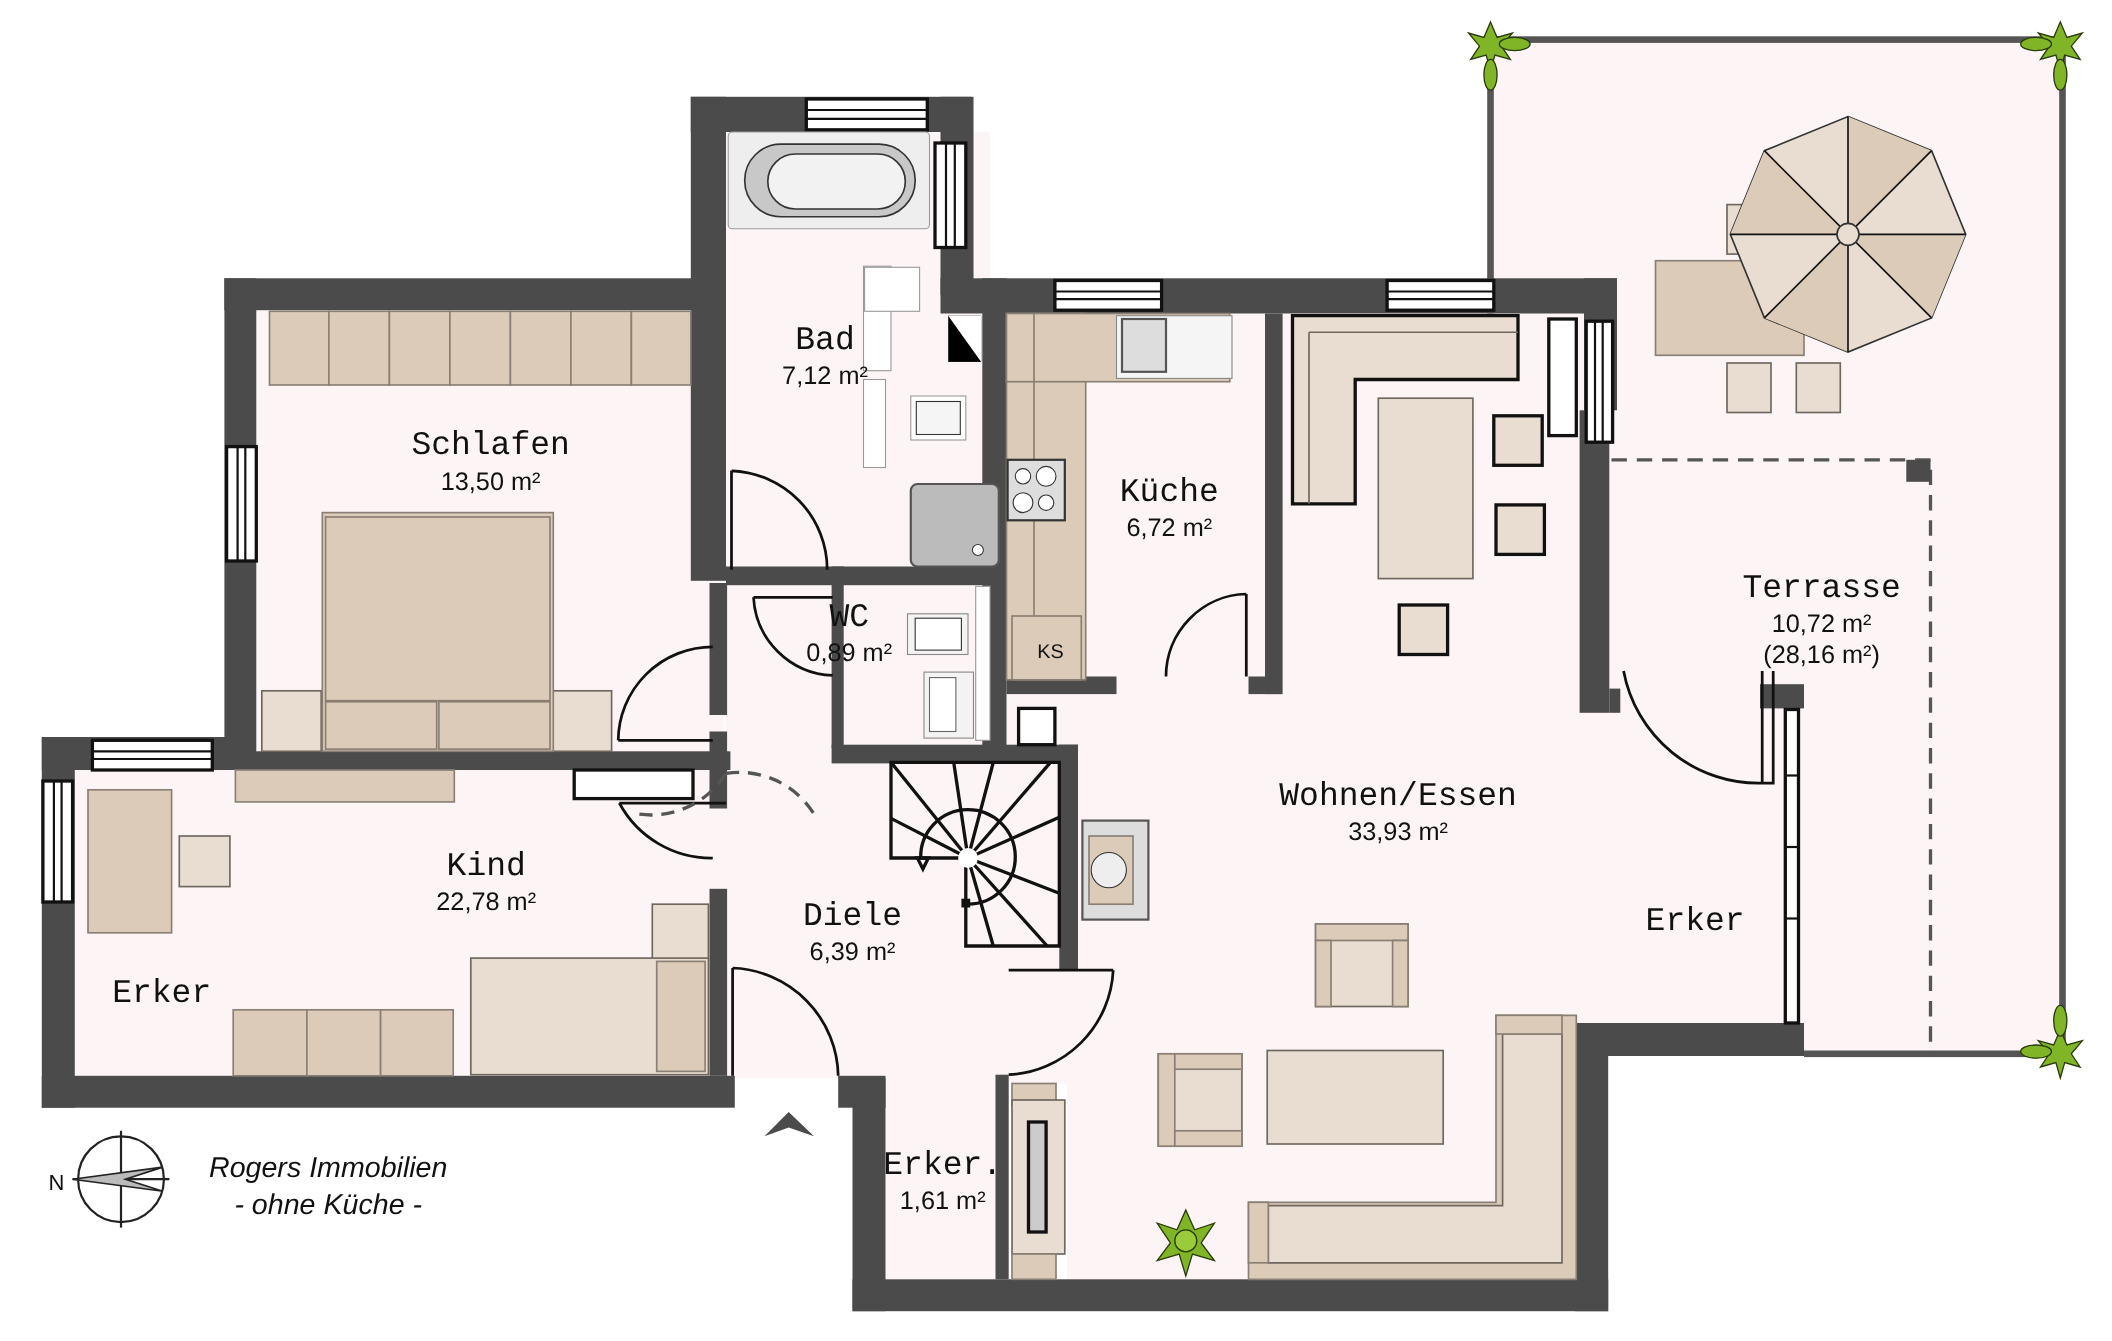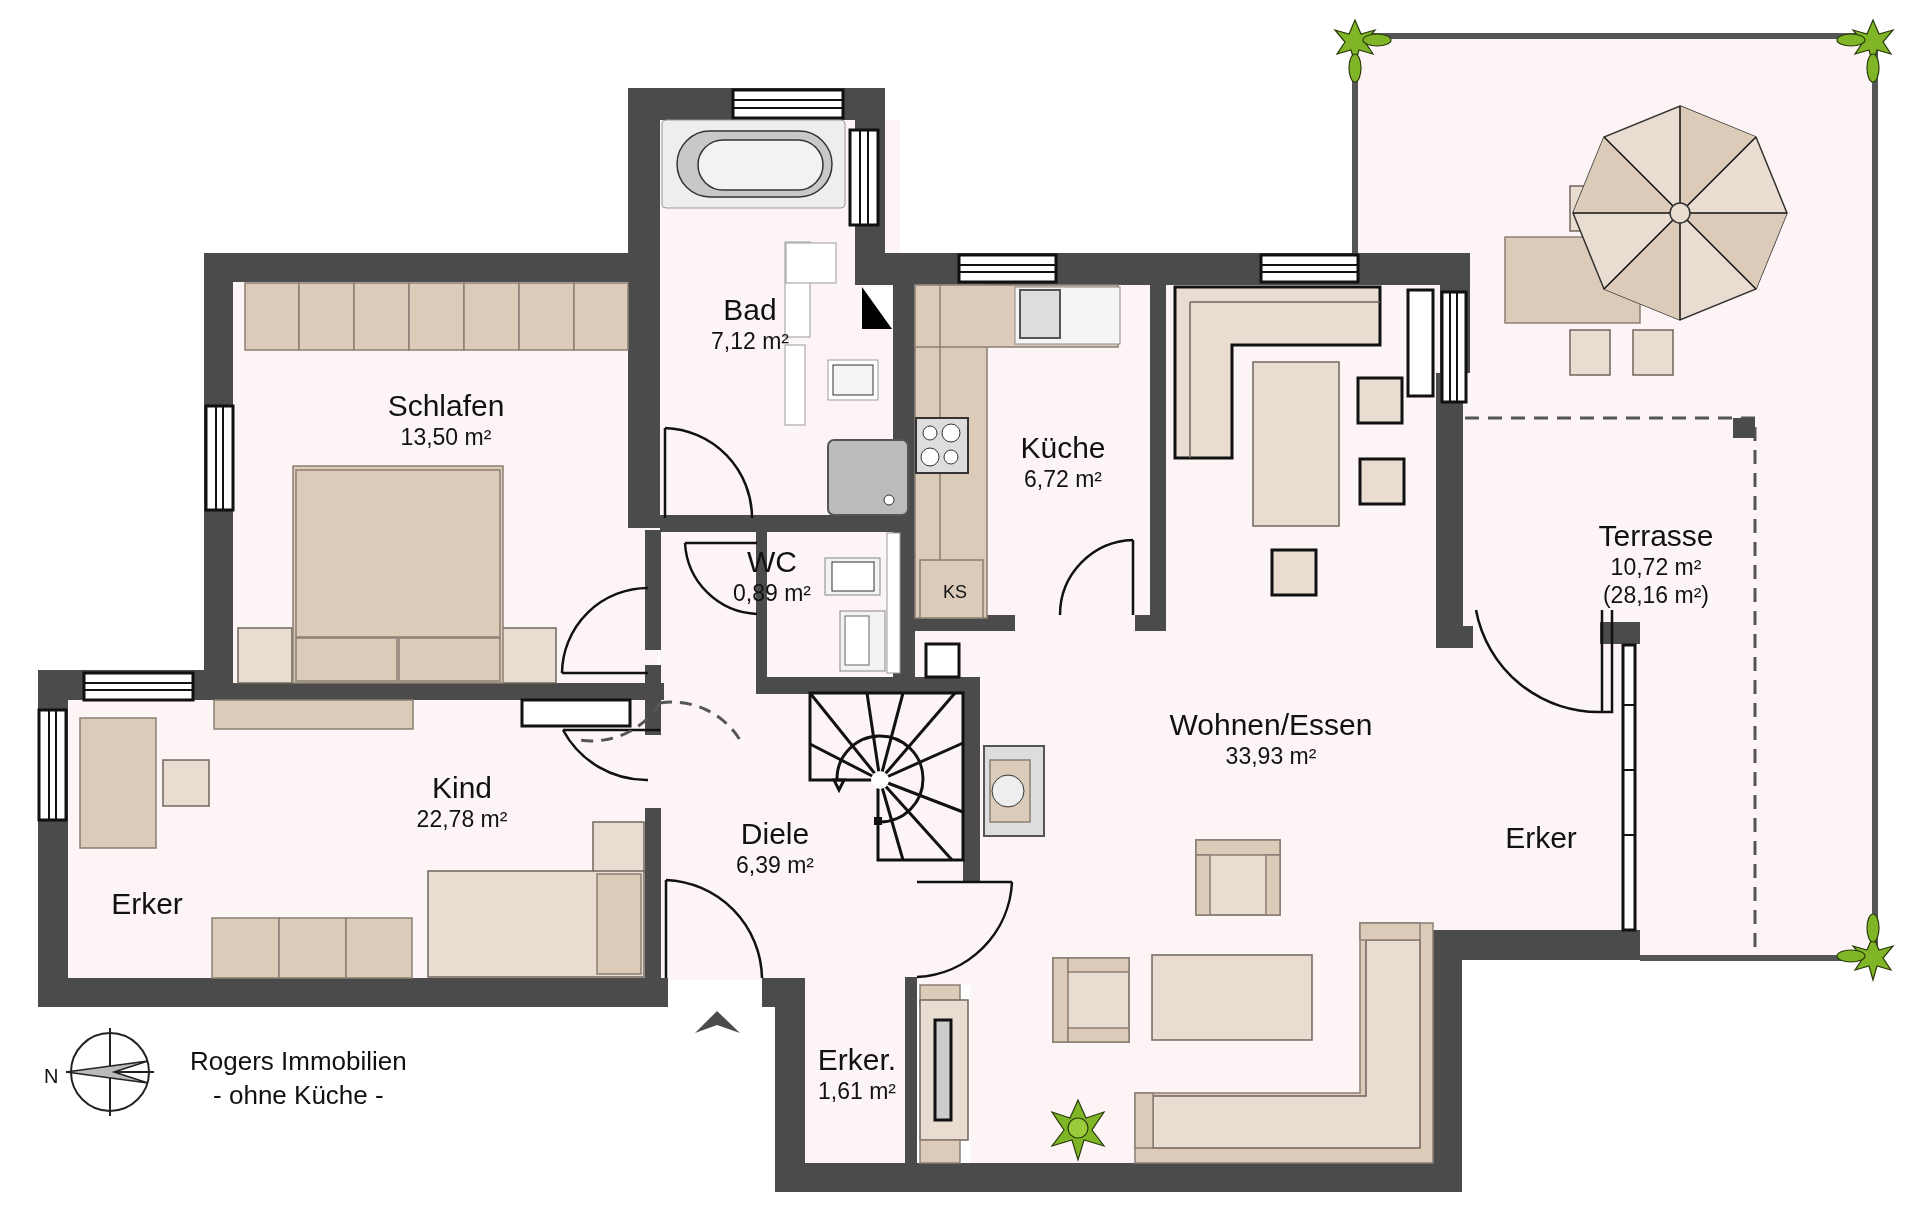--- a/index.html
+++ b/index.html
@@ -9,24 +9,24 @@
   .floor{fill:#fdf5f5;}
   .furn{fill:#dccbb8;stroke:#8a7f74;stroke-width:1.5;}
   .furn-l{fill:#e8ddd0;stroke:#6f665d;stroke-width:1.5;}
   .furn-k{fill:#e8ddd0;stroke:#111;stroke-width:3;}
   .win{fill:#ffffff;stroke:#111;stroke-width:3;}
   .winl{stroke:#111;stroke-width:2;}
   .door{fill:none;stroke:#111;stroke-width:2.5;}
   .dash{fill:none;stroke:#555;stroke-width:3;stroke-dasharray:14 9;}
   .stairs line,.stairs path{stroke:#111;stroke-width:3;fill:none;}
   .lbl{position:absolute;text-align:center;color:#111;line-height:1.2;transform:translateX(-50%);white-space:nowrap;}
-  .lbl .nm{font-size:30px;display:block;}
+  .lbl .nm{font-size:30px;display:block;font-family:Liberation Mono, monospace;}
   .lbl .ar{font-size:23px;display:block;}
   .small{font-size:18px;}
-  .footer{position:absolute;left:190px;top:1044px;text-align:center;font-size:26px;line-height:34px;color:#111;}
+  .footer{position:absolute;left:190px;top:1044px;text-align:center;font-size:26px;line-height:34px;color:#111;font-style:italic;}
   .compass-n{position:absolute;left:44px;top:1065px;font-size:20px;color:#111;}
 </style>
 </head>
 <body>
 
 <svg width="1920" height="1219" viewBox="0 0 1920 1219">
 
   <g>
     <rect class="floor" x="1355" y="36" width="522" height="924"></rect>
     <rect x="1352" y="33" width="6" height="380" fill="#555"></rect>
@@ -318,21 +318,21 @@
   <span class="ar">13,50 m²</span>
 </div>
 <div class="lbl" style="left:1063px;top:430px;">
   <span class="nm">Küche</span>
   <span class="ar">6,72 m²</span>
 </div>
 <div class="lbl" style="left:772px;top:544px;">
   <span class="nm">WC</span>
   <span class="ar">0,89 m²</span>
 </div>
-<div class="lbl" style="left:442px;top:770px;margin-left:20px;">
+<div class="lbl" style="left:442px;top:770px;">
   <span class="nm">Kind</span>
   <span class="ar">22,78 m²</span>
 </div>
 <div class="lbl" style="left:775px;top:816px;">
   <span class="nm">Diele</span>
   <span class="ar">6,39 m²</span>
 </div>
 <div class="lbl" style="left:1271px;top:707px;">
   <span class="nm">Wohnen/Essen</span>
   <span class="ar">33,93 m²</span>

